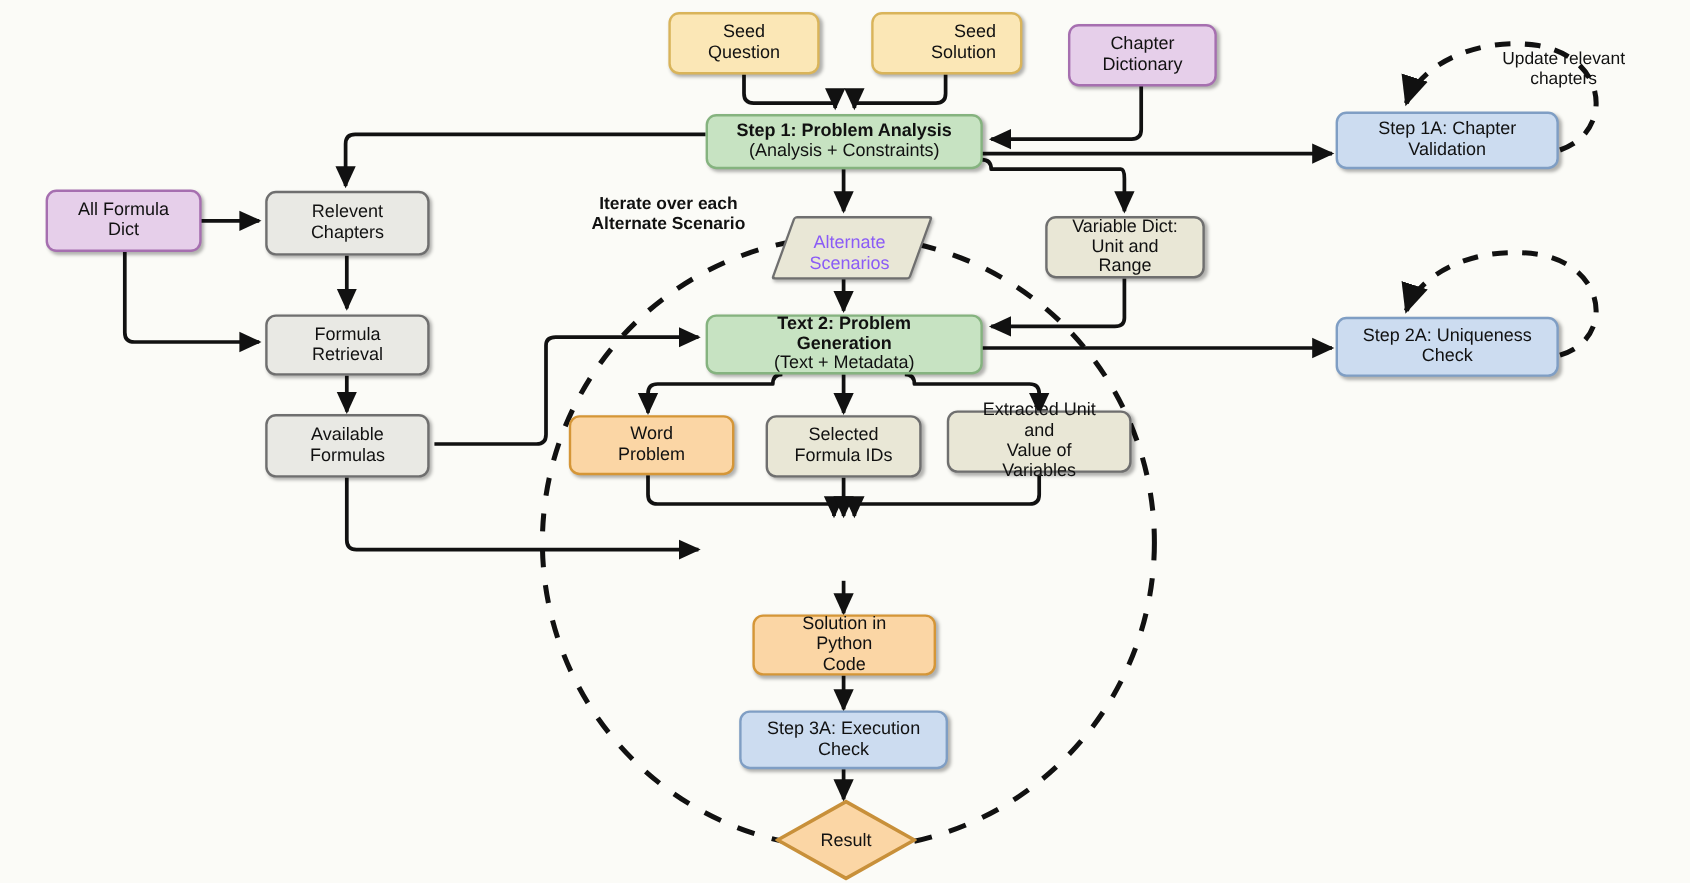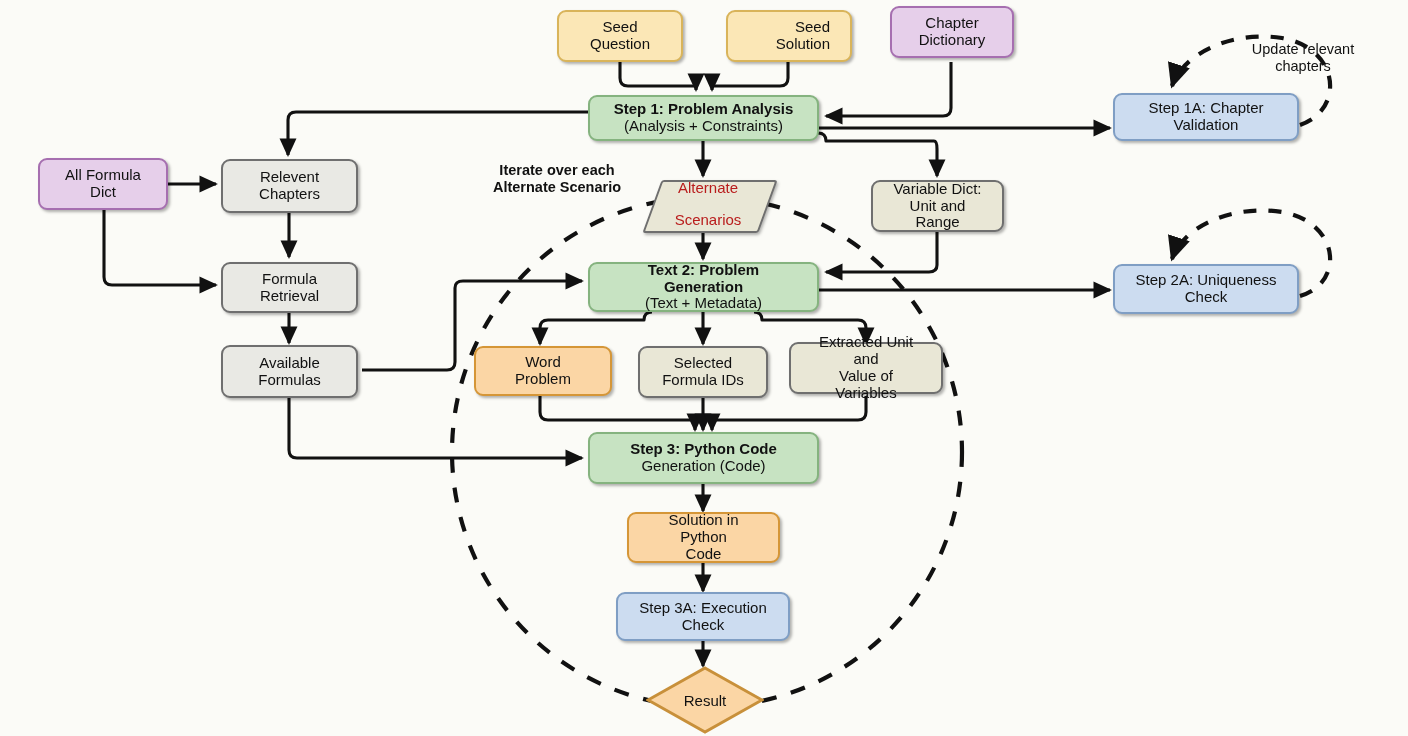--- a/index.html
+++ b/index.html
@@ -18,21 +18,21 @@
   .green{background:#c7e3c2;border-color:#85b37f;}
   .green .l1{font-weight:bold;font-size:15px;}
   .green .l2{font-weight:normal;}
   .blue{background:#ccdcf0;border-color:#7f9ec4;}
   .orange{background:#fbd6a5;border-color:#d59637;}
   .beige{background:#e9e7d6;border-color:#6f6f6f;}
   .para{position:absolute;background:#e9e7d6;border:2px solid #6f6f6f;
         transform:skewX(-20deg);border-radius:3px;
         box-shadow:2px 2px 3px rgba(0,0,0,0.30);}
   .para-txt{position:absolute;display:flex;flex-direction:column;align-items:center;
-        justify-content:space-between;text-align:center;font-size:15px;line-height:1.12;color:#b91c1c;}
+        justify-content:flex-end;text-align:center;font-size:15px;line-height:1.12;color:#8b5cf6;}
   .diamond{position:absolute;}
   .diamond .dtxt{position:absolute;left:0;top:0;width:100%;height:100%;
         display:flex;align-items:center;justify-content:center;font-size:15px;color:#111;}
   .anno{position:absolute;font-size:14.5px;font-weight:bold;color:#111;
         text-align:center;line-height:1.2;}
   .anno.plain{font-weight:normal;font-size:14.5px;}
 </style>
 </head>
 <body>
 
@@ -105,21 +105,21 @@
   </svg>
 
   <div class="node yellow" style="left:557px;top:10px;width:126px;height:52px;">
     <div class="l1">Seed Question</div>
   </div>
 
   <div class="node yellow" style="left:726px;top:10px;width:126px;height:52px;text-align:right;">
     <div class="l1">Seed Solution</div>
   </div>
 
-  <div class="node purple" style="left:890px;top:6px;width:124px;height:52px;">
+  <div class="node purple" style="left:890px;top:20px;width:124px;height:52px;">
     <div class="l1">Chapter</div>
     <div class="l2">Dictionary</div>
   </div>
 
   <div class="node green" style="left:588px;top:95px;width:231px;height:46px;">
     <div class="l1">Step 1: Problem Analysis</div>
     <div class="l2">(Analysis + Constraints)</div>
   </div>
 
   <div class="node blue" style="left:1113px;top:93px;width:186px;height:48px;">
@@ -174,24 +174,20 @@
   <div class="node beige" style="left:638px;top:346px;width:130px;height:52px;">
     <div class="l1">Selected</div>
     <div class="l2">Formula IDs</div>
   </div>
 
   <div class="node beige" style="left:789px;top:342px;width:154px;height:52px;">
     <div class="l1">Extracted Unit and</div>
     <div class="l2">Value of Variables</div>
   </div>
 
-  <div class="node green" style="left:588px;top:432px;width:231px;height:52px;">
-    <div class="l1">Step 3: Python Code</div>
-    <div class="l2">Generation (Code)</div>
-  </div>
 
   <div class="node orange" style="left:627px;top:512px;width:153px;height:51px;">
     <div class="l1">Solution in Python</div>
     <div class="l2">Code</div>
   </div>
 
   <div class="node blue" style="left:616px;top:592px;width:174px;height:49px;">
     <div class="l1">Step 3A: Execution</div>
     <div class="l2">Check</div>
   </div>

